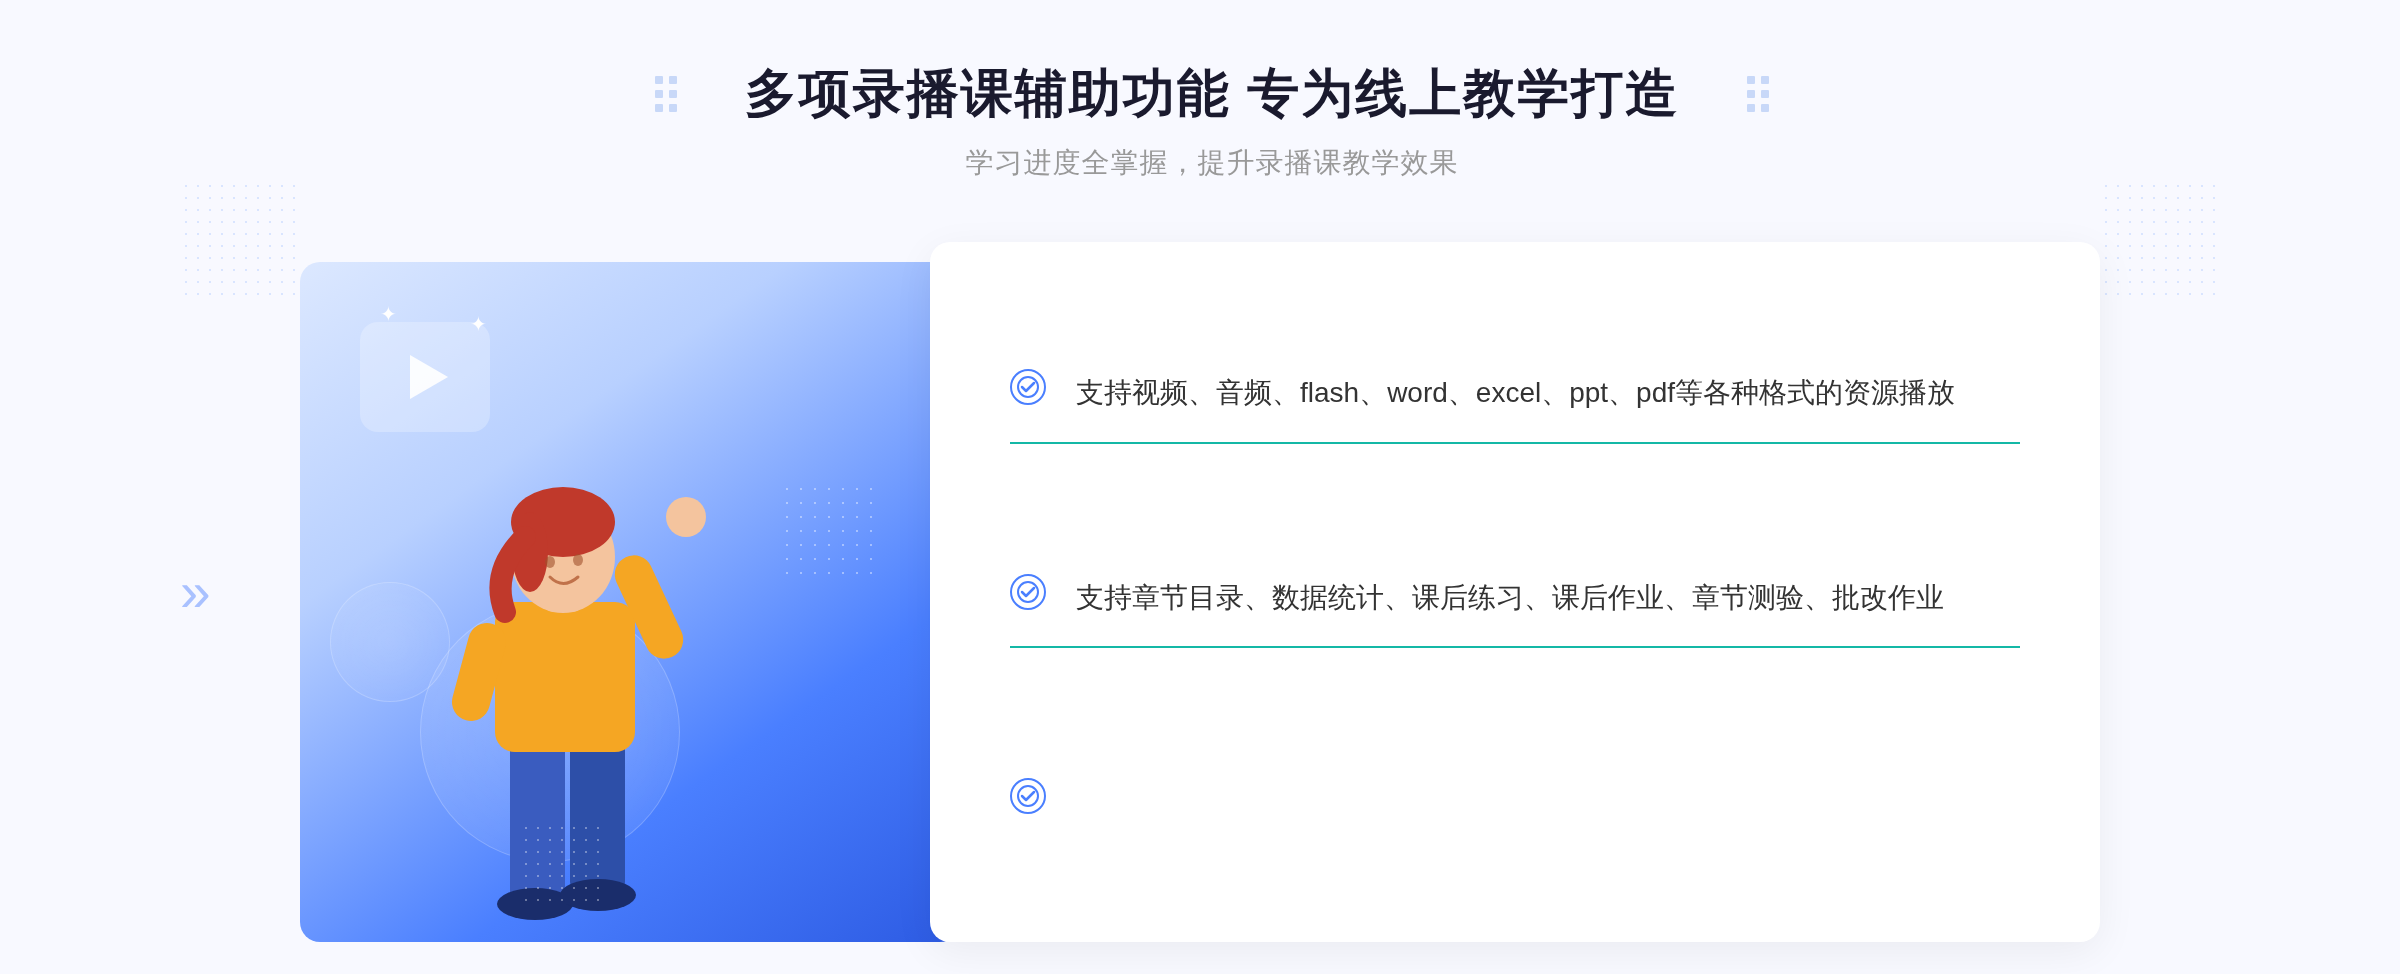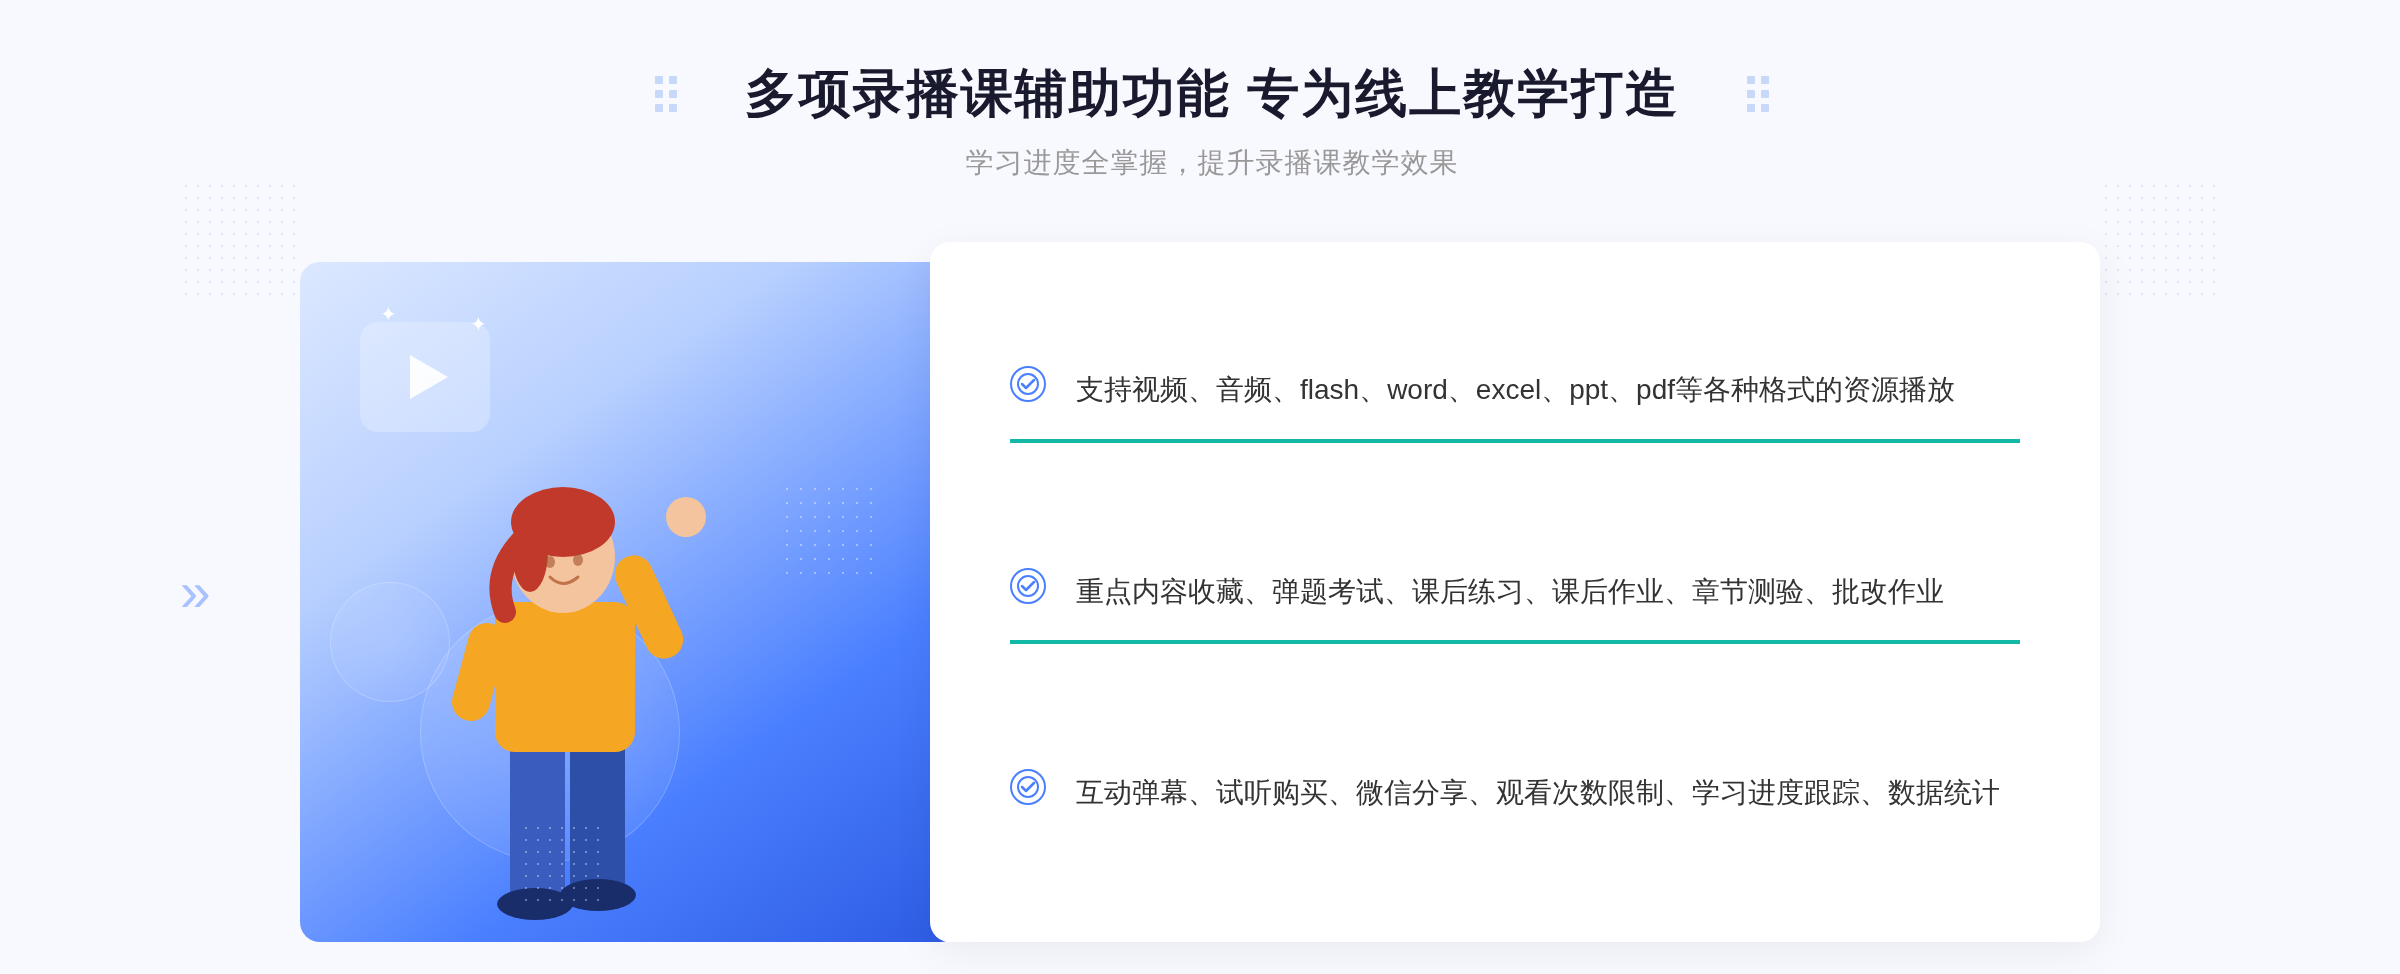--- a/index.html
+++ b/index.html
@@ -192,21 +192,21 @@
       justify-content: space-around;
       box-shadow: 0 10px 40px rgba(0,0,0,0.06);
       z-index: 2;
     }
 
     .feature-item {
       display: flex;
       align-items: flex-start;
       gap: 30px;
       padding: 25px 0;
-      border-bottom: 4px solid #14b8a6;
+      border-bottom: 2px solid #14b8a6;
     }
 
     .feature-item:last-child {
       border-bottom: none;
     }
 
     .check-circle {
       width: 36px;
       height: 36px;
       border-radius: 50%;
@@ -372,31 +372,30 @@
         <span class="feature-text">支持视频、音频、flash、word、excel、ppt、pdf等各种格式的资源播放</span>
       </div>
 
       <div class="feature-item">
         <div class="check-circle">
           <svg width="22" height="22" viewBox="0 0 22 22">
             <circle cx="11" cy="11" r="10" fill="none" stroke="#4a7fff" stroke-width="2"></circle>
             <polyline points="5,11 9,15 17,7" fill="none" stroke="#4a7fff" stroke-width="2.5" stroke-linecap="round" stroke-linejoin="round"></polyline>
           </svg>
         </div>
-        <span class="feature-text">重点内容收藏、弹题考试、课后练习、课后作业、章节测验、批改作业</span>
+        <span class="feature-text">支持章节目录、数据统计、课后练习、课后作业、章节测验、批改作业</span>
       </div>
 
 
       <div class="feature-item">
         <div class="check-circle">
           <svg width="22" height="22" viewBox="0 0 22 22">
             <circle cx="11" cy="11" r="10" fill="none" stroke="#4a7fff" stroke-width="2"></circle>
             <polyline points="5,11 9,15 17,7" fill="none" stroke="#4a7fff" stroke-width="2.5" stroke-linecap="round" stroke-linejoin="round"></polyline>
           </svg>
         </div>
-        <span class="feature-text">互动弹幕、试听购买、微信分享、观看次数限制、学习进度跟踪、数据统计</span>
       </div>
 
     </div>
 
   </div>
 
 </div>
 
 </body></html>

